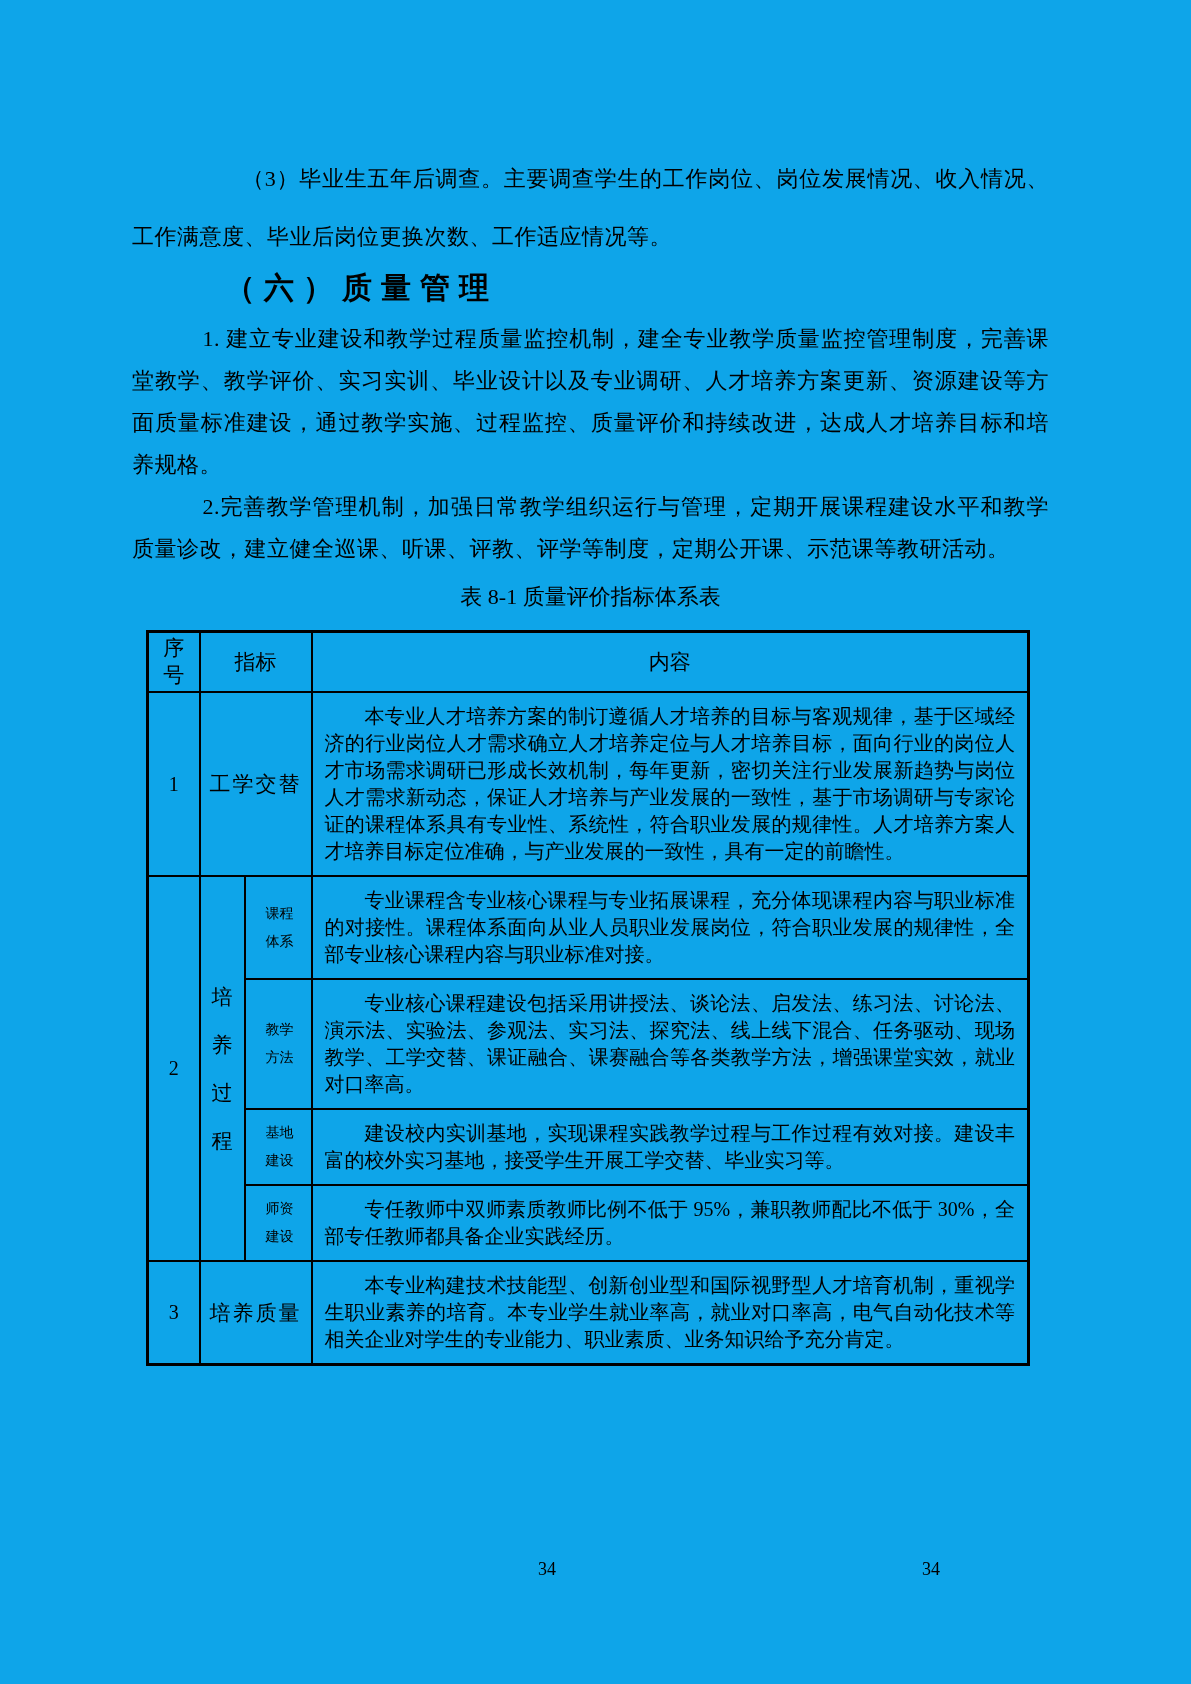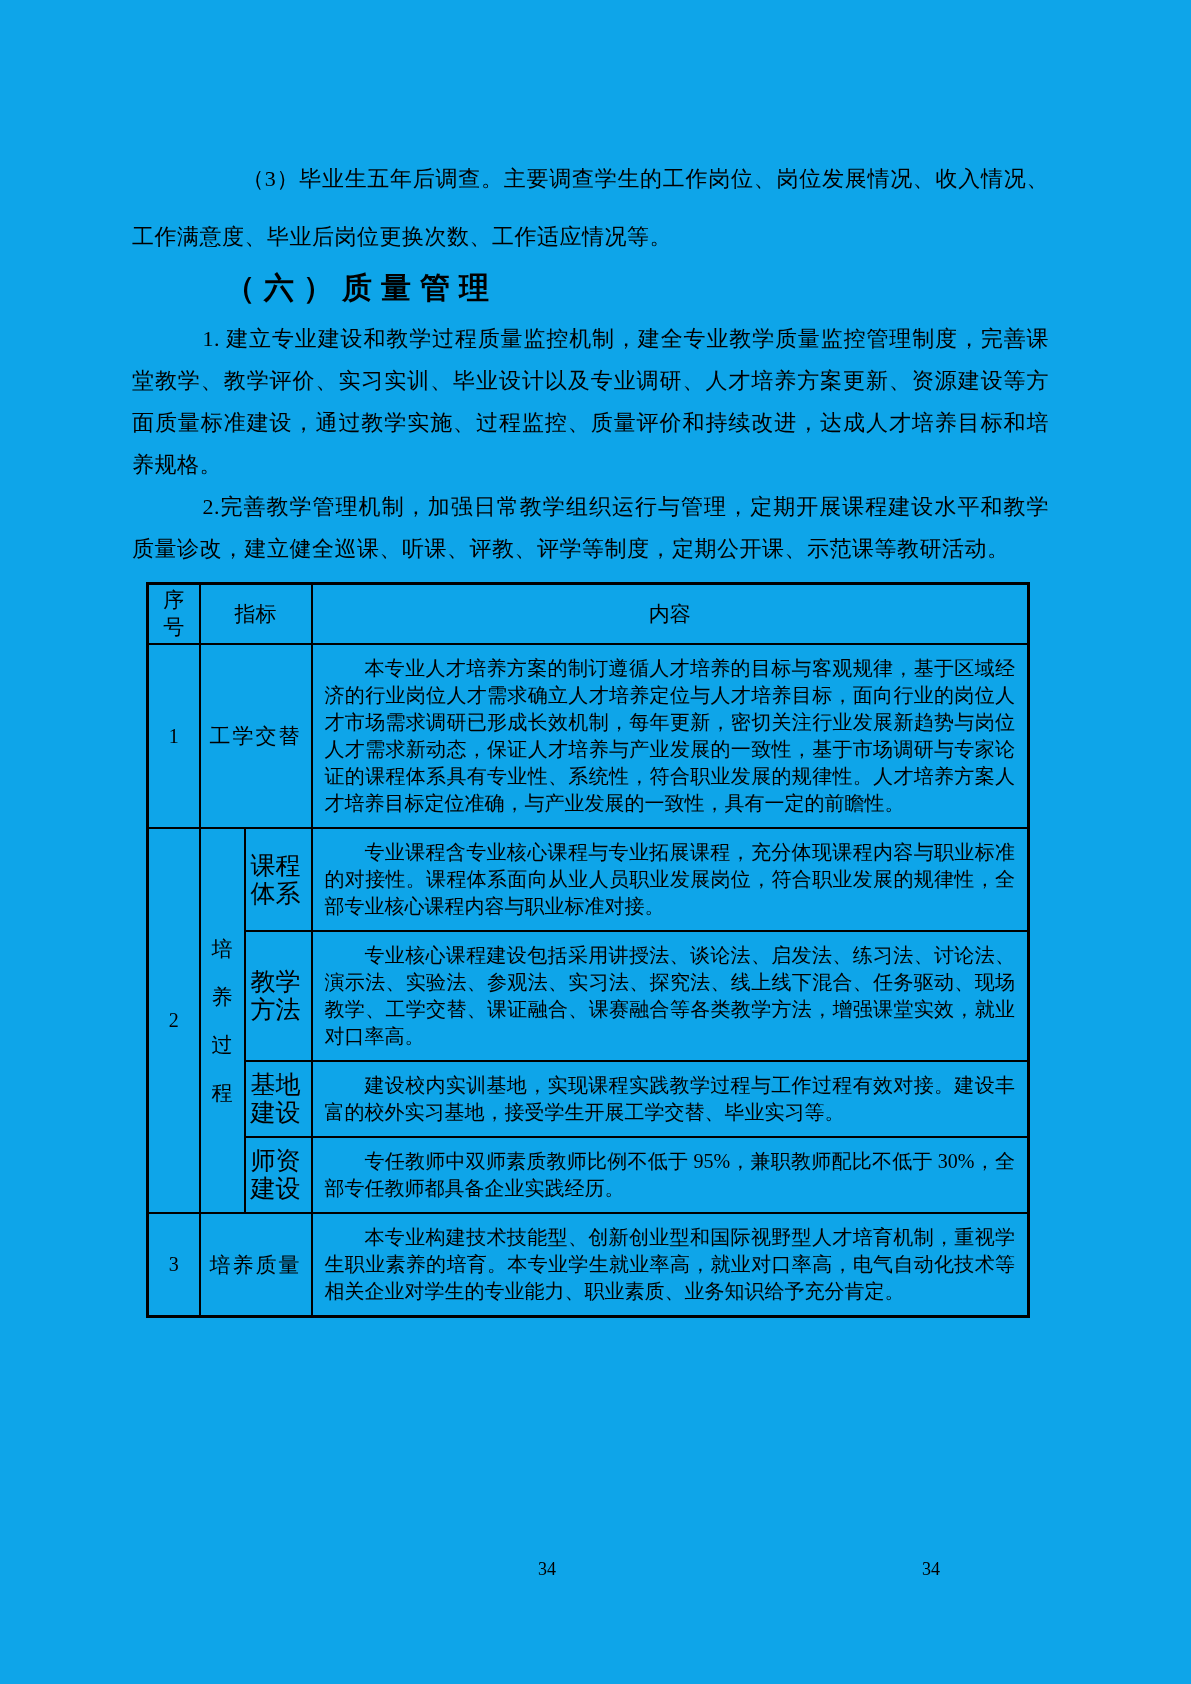--- a/index.html
+++ b/index.html
@@ -54,21 +54,21 @@
   th.hdr{font-weight:bold;font-size:21px;line-height:27px;text-align:center;}
   .no-wrap-one{width:1.05em;margin:0 auto;word-break:break-all;line-height:27px;text-align:center;}
   td.cell-no{text-align:center;font-size:20px;}
   td.cell-indicator{text-align:center;font-size:21px;letter-spacing:2px;}
   .vert{
     width:1.05em;margin:0 auto;word-break:break-all;
     line-height:48px;font-size:21px;text-align:center;letter-spacing:0;
   }
   .sublabel{
     width:2.2em;margin:0 auto;word-break:break-all;
-    line-height:28px;font-size:25px;text-align:left;
+    line-height:28px;font-size:14px;text-align:right;
   }
   td.cell-content{
     text-align:justify;
     line-height:27px;
     padding:3px 8px 3px 8px;
   }
   td.cell-content .ind{text-indent:2em;margin:8px;}
   .row1-content{height:165px;}
   .sub-kcx{height:86px;}
   .sub-jxff{height:98px;}
@@ -92,20 +92,21 @@
 
   <h2 class="section-heading">（六）质量管理</h2>
 
   <p class="body-text p-indent3">1. 建立专业建设和教学过程质量监控机制，建全专业教学质量监控管理制度，完善课堂教学、教学评价、实习实训、毕业设计以及专业调研、人才培养方案更新、资源建设等方面质量标准建设，通过教学实施、过程监控、质量评价和持续改进，达成人才培养目标和培养规格。</p>
 
   <p class="body-text p-indent3">2.完善教学管理机制，加强日常教学组织运行与管理，定期开展课程建设水平和教学质量诊改，建立健全巡课、听课、评教、评学等制度，定期公开课、示范课等教研活动。</p>
 
 
 
 
+  <p class="table-title">表 8-1 质量评价指标体系表</p>
 
   <table class="quality">
     <colgroup>
       <col style="width:52px">
       <col style="width:45px">
       <col style="width:67px">
       <col style="width:717px">
     </colgroup>
 
     <tbody>

